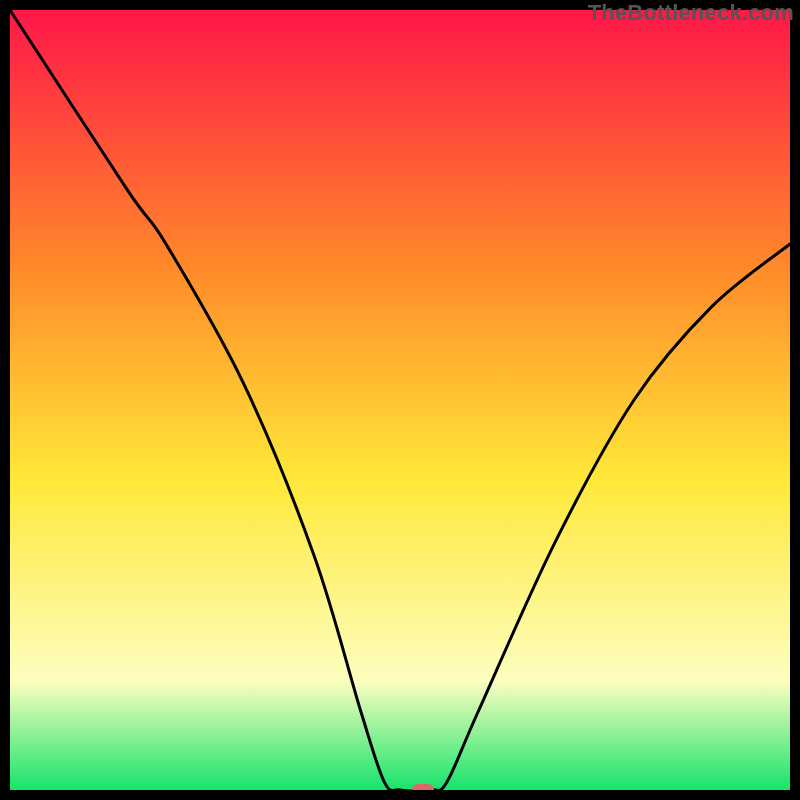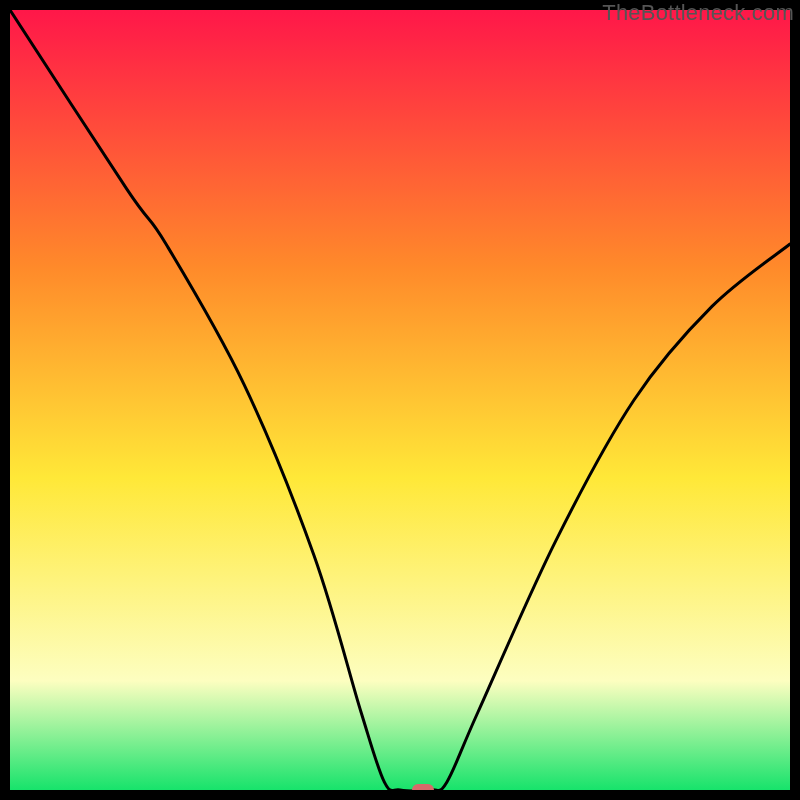--- a/index.html
+++ b/index.html
@@ -40,21 +40,21 @@
     top: 0;
     width: 780px;
     height: 780px;
   }
   .watermark {
     position: absolute;
     top: 0px;
     right: 6px;
     color: #555;
     font-size: 22px;
-    font-weight: 400;
+    font-weight: 700;
     letter-spacing: 0.2px;
     user-select: none;
   }
   .marker {
     position: absolute;
     width: 22px;
     height: 12px;
     border-radius: 6px;
     transform: translate(-50%, -50%);
   }

